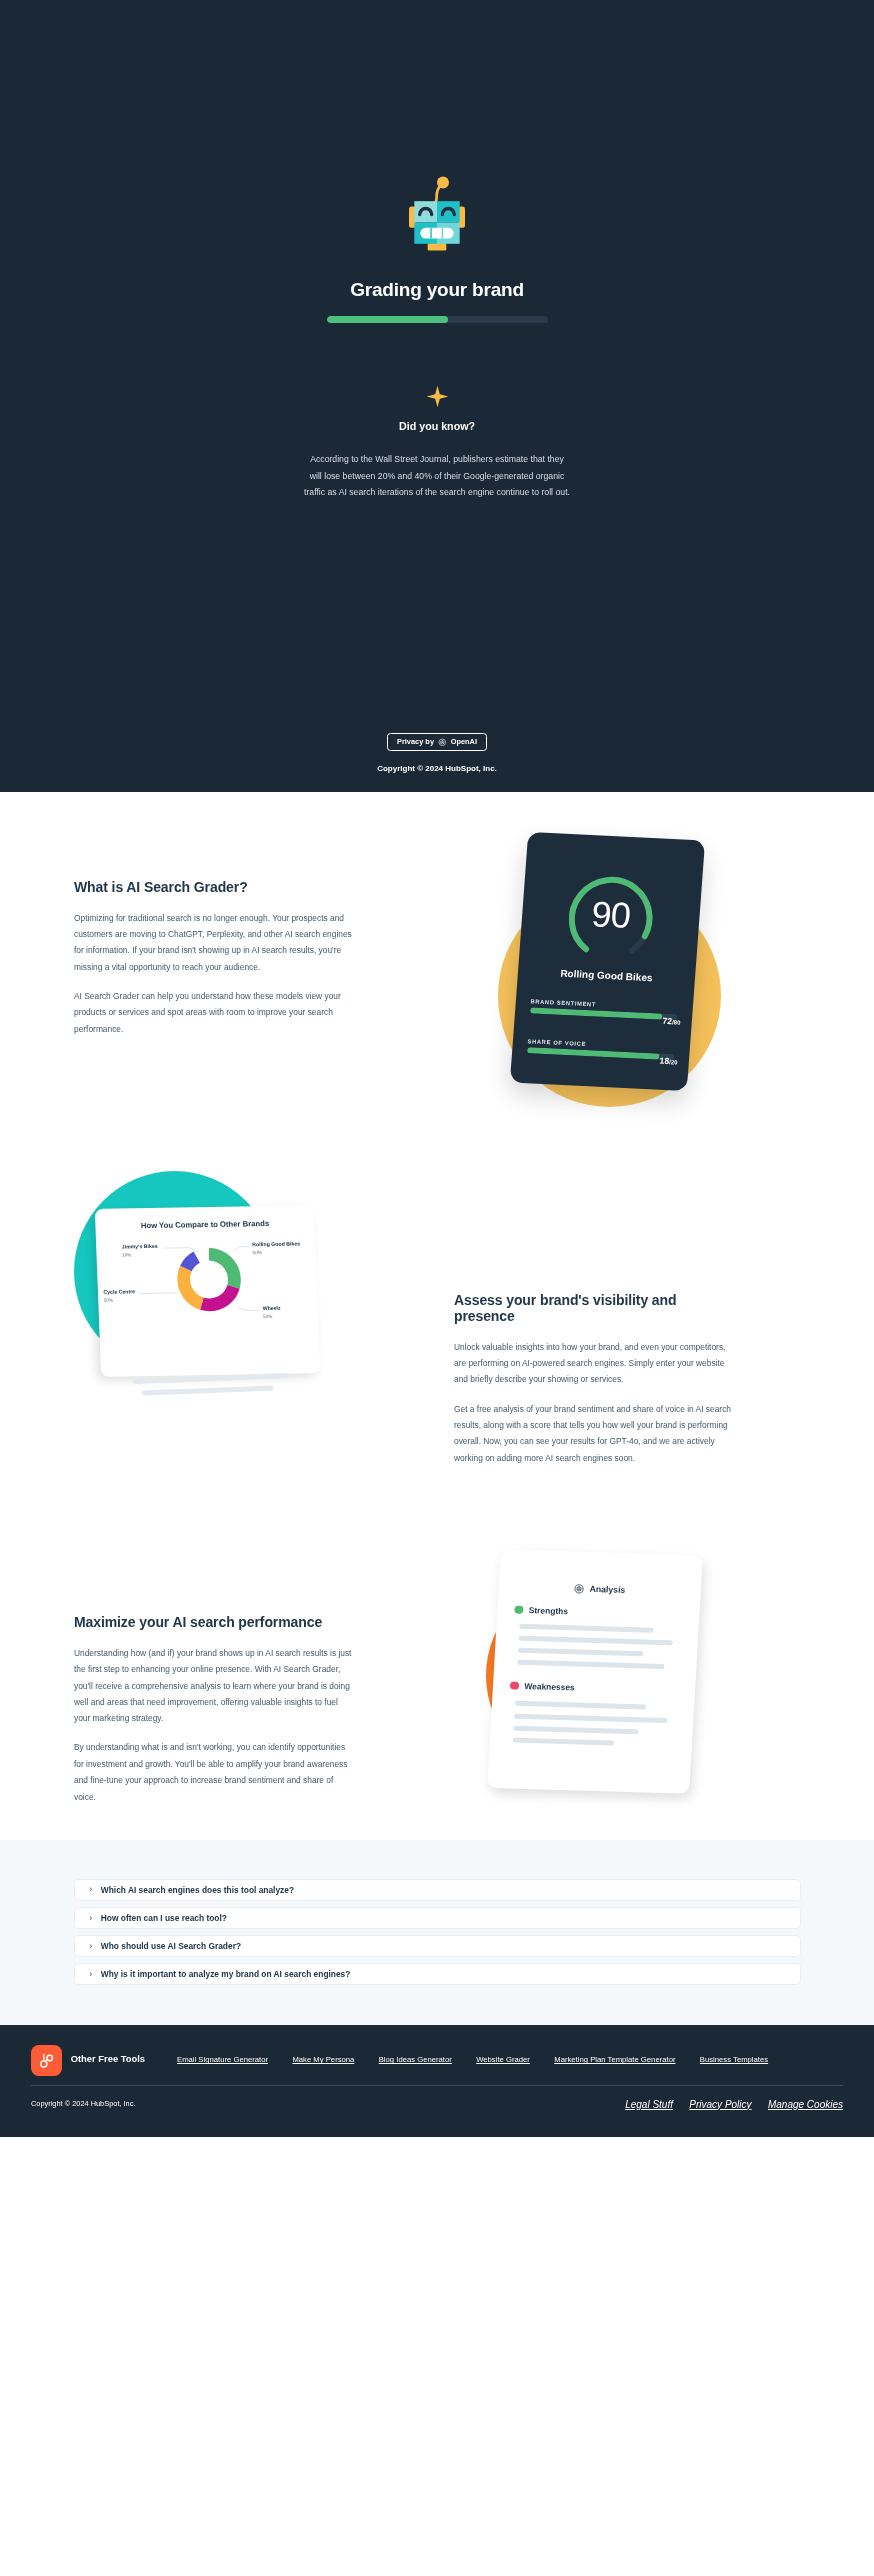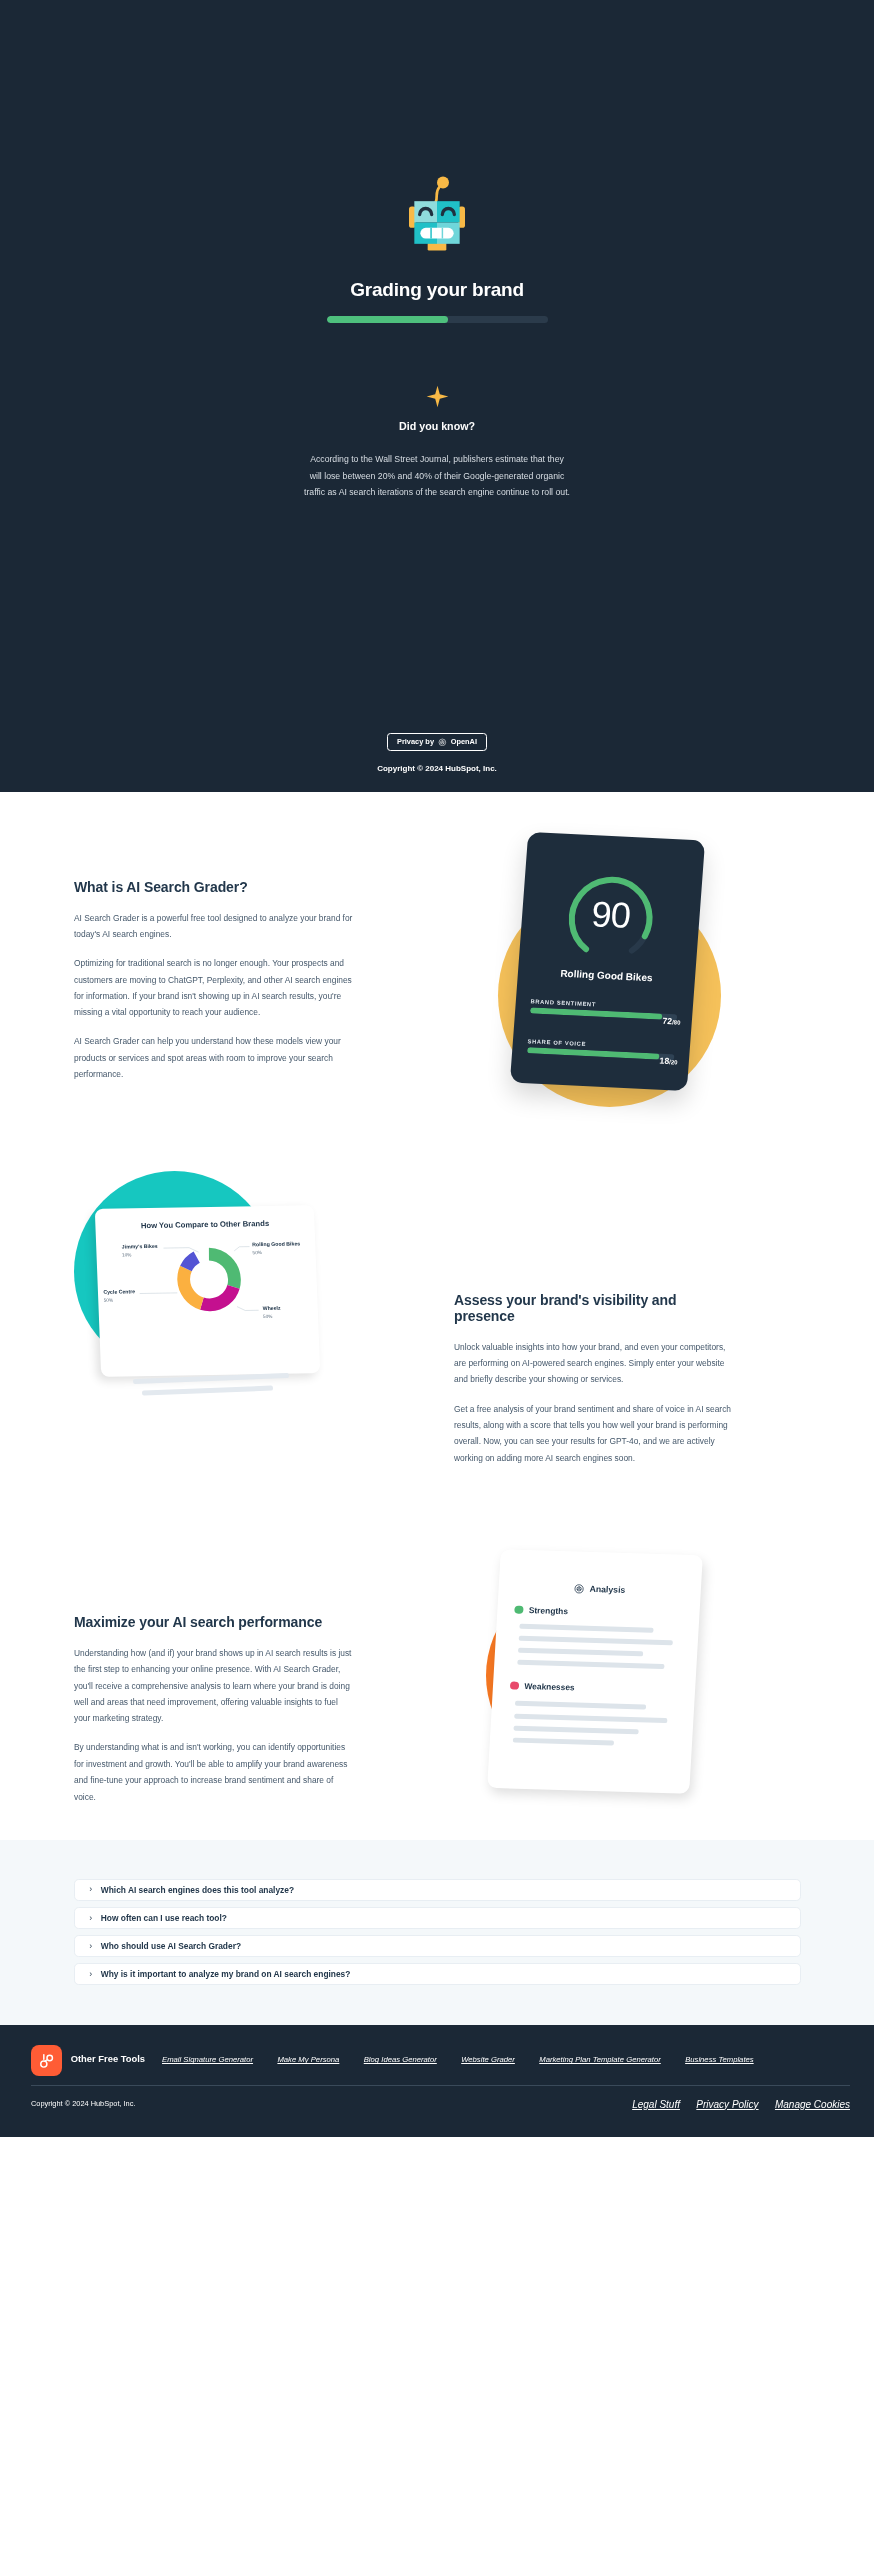--- a/index.html
+++ b/index.html
@@ -232,28 +232,28 @@
     padding: 0 14.7px;
     margin-bottom: 6.7px;
     gap: 8.7px;
     cursor: pointer;
   }
   .faq-item:last-child { margin-bottom: 0; }
   .chev { color:#22374b; font-size: 8.7px; line-height:1; display:inline-block; }
   .faq-q { font-size: 8.4px; font-weight: bold; color:#22374b; }
 
   
-  .footer { background:#1b2836; padding: 20px 24px 27px 31px; }
+  .footer { background:#1b2836; padding: 20px 31px 27px 31px; }
   .footer-top { display:flex; align-items:flex-start; }
   .hs-logo {
     width: 31px; height: 31px; border-radius: 8px; background:#ff5c35;
     display:flex; align-items:center; justify-content:center; flex:0 0 auto;
   }
   .oft-label { color:#ffffff; font-size: 9.4px; font-weight:bold; margin-left: 8.7px; margin-top: 8.7px; }
-  .footer-links { margin-left: 17px; margin-top: 7.4px; max-width: 670px; font-style: italic; }
+  .footer-links { margin-left: 32px; margin-top: 7.4px; max-width: 670px; }
   .footer-links a {
     color:#ffffff; font-size: 7.7px; text-decoration: underline;
     margin-right: 21.4px; display:inline-block; margin-bottom: 9.4px;
   }
   .footer-rule { height:0.7px; background:#3a4a5a; margin: 9.4px 0 12px 0; }
   .footer-bottom { display:flex; align-items:center; justify-content:space-between; }
   .footer-copy { color:#ffffff; font-size: 7.4px; }
   .footer-legal a {
     color:#ffffff; font-size: 10px; text-decoration: underline; margin-left: 13.4px; font-style: italic;
   }
@@ -315,21 +315,20 @@
     </span>
     <span>OpenAI</span>
   </div>
 
   <div class="hero-copyright">Copyright © 2024 HubSpot, Inc.</div>
 </div>
 
 <div class="section" id="section-what">
   <div class="col-text">
     <h2 class="sec-h2">What is AI Search Grader?</h2>
-    <p class="sec-p">AI Search Grader is a powerful free tool designed to analyze your brand for today's AI search engines.</p>
     <p class="sec-p">Optimizing for traditional search is no longer enough. Your prospects and customers are moving to ChatGPT, Perplexity, and other AI search engines for information. If your brand isn't showing up in AI search results, you're missing a vital opportunity to reach your audience.</p>
     <p class="sec-p">AI Search Grader can help you understand how these models view your products or services and spot areas with room to improve your search performance.</p>
   </div>
 
   <div class="col-img">
     <div class="illus-score">
       <div class="blob-yellow"></div>
       <div class="score-card">
 
         <div class="gauge">

